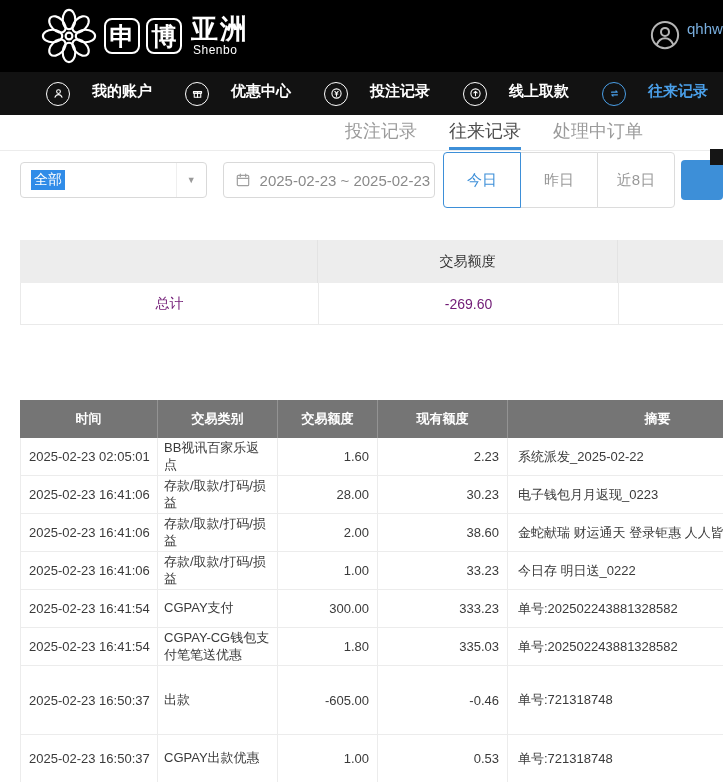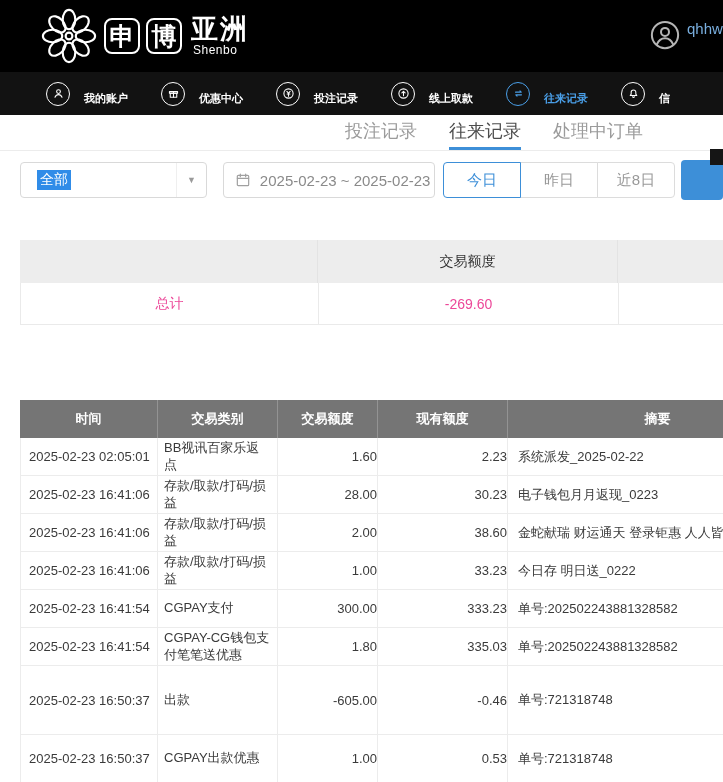--- a/index.html
+++ b/index.html
@@ -15,75 +15,75 @@
               font-size:25px; font-weight:bold; display:flex; align-items:center; justify-content:center; margin-left:6px; }
   .brand-text { color:#fff; margin-left:9px; }
   .brand-region { font-size:27px; font-weight:bold; letter-spacing:2px; line-height:1.05; }
   .brand-sub { font-size:12px; letter-spacing:.5px; padding-left:2px; }
   .user { position:absolute; left:650px; top:20px; display:flex; align-items:flex-start; gap:7px; cursor:pointer; }
   .avatar { width:30px; height:30px; display:flex; }
   .username { color:#79aede; font-size:15px; white-space:nowrap; }
 
   
   .mainnav { height:43px; background:#121212; display:flex; align-items:center; padding-left:46px; gap:33px; }
-  .nav-item { display:flex; align-items:flex-end; gap:14px; color:#fff; font-size:11px; font-weight:bold;
+  .nav-item { display:flex; align-items:flex-start; gap:22px; color:#fff; font-size:15px; font-weight:bold;
               white-space:nowrap; flex:none; cursor:pointer; }
   .nav-item.active { color:#4a9fe8; }
   .nav-icon { width:24px; height:24px; border:1.6px solid currentColor; border-radius:50%;
               display:flex; align-items:center; justify-content:center; flex:none; }
   .nav-icon svg { width:13px; height:13px; stroke:currentColor; fill:none; stroke-width:2; stroke-linecap:round; stroke-linejoin:round; }
 
   
   .subtabs { height:36px; background:#fff; border-bottom:1px solid #ececec; display:flex; gap:32px; padding-left:345px; }
   .tab { font-size:18px; color:#9b9b9b; display:flex; align-items:center; border-bottom:3px solid transparent; cursor:pointer; white-space:nowrap; }
   .tab.active { color:#4d4d4d; border-bottom-color:#3d8fd8; }
   .edge-widget { position:absolute; right:0; top:149px; width:13px; height:16px; background:#151515; }
 
   
   .filters { display:flex; align-items:center; height:58px; padding-left:20px; }
   .select { width:202px; height:36px; border:1px solid #d9d9d9; border-radius:4px; display:flex; align-items:center;
-            padding-left:16px; position:relative; background:#fff; cursor:pointer; }
+            padding-left:10px; position:relative; background:#fff; cursor:pointer; }
   .select-value { background:#308ce8; color:#fff; font-size:14px; padding:1px 3px; }
   .select-caret { position:absolute; right:0; top:0; width:30px; height:100%; display:flex; align-items:center;
                   justify-content:center; color:#9a9a9a; font-size:9px; border-left:1px solid #efefef; }
   .datebox { margin-left:16px; width:230px; height:36px; border:1px solid #d9d9d9; border-radius:4px; display:flex;
              align-items:center; gap:9px; padding-left:11px; color:#8a8a8a; font-size:15px; background:#fff; cursor:pointer; white-space:nowrap; }
   .datebox svg { width:16px; height:16px; stroke:#a0a0a0; fill:none; stroke-width:1.8; stroke-linecap:round; flex:none; }
   .quick { display:flex; margin-left:8px; }
-  .qbtn { width:78px; height:36px; background:#fff; border:1px solid #dcdcdc; color:#999; font-size:15px;
+  .qbtn { width:78px; height:56px; background:#fff; border:1px solid #dcdcdc; color:#999; font-size:15px;
           display:flex; align-items:center; justify-content:center; cursor:pointer; }
   .qbtn + .qbtn { margin-left:-1px; }
   .qbtn:first-child { border-radius:4px 0 0 4px; }
   .qbtn:last-child { border-radius:0 4px 4px 0; }
   .qbtn.active { border-color:#3d8fd8; color:#3d8fd8; position:relative; z-index:2; }
   .search-btn { margin-left:6px; width:42px; height:40px; background:#3d8fd8; border:none; border-radius:4px; flex:none; cursor:pointer; }
 
   
   .summary { margin:31px 0 0 20px; width:880px; }
   .summary-head { display:grid; grid-template-columns:298px 300px 282px; background:#ededed; height:43px; }
   .summary-head .cell { display:flex; align-items:center; justify-content:center; font-size:14px; color:#333;
                         border-right:1px solid #e3e3e3; }
   .summary-row { display:grid; grid-template-columns:298px 300px 282px; height:42px; border-left:1px solid #eaeaea; }
-  .summary-row .cell { display:flex; align-items:center; justify-content:center; font-size:14px; color:#ec4899;
+  .summary-row .cell { display:flex; align-items:center; justify-content:center; font-size:14px; color:#701a75;
                        border-right:1px solid #eaeaea; border-bottom:1px solid #eaeaea; background:#fff; }
 
   
   .dtable { margin:75px 0 0 20px; width:788px; }
   .dhead { display:grid; grid-template-columns:138px 120px 100px 130px 300px; background:#757575; height:38px; }
   .dhead .hc { color:#ffffff; font-size:13px; font-weight:bold; display:flex; align-items:center; justify-content:center;
                border-right:1px solid rgba(255,255,255,.22); }
   .tbody { border-left:1px solid #ececec; }
   .trow { display:grid; grid-template-columns:137px 120px 100px 130px 300px; height:38px; background:#fff; }
   .trow.tall { height:69px; }
   .trow.last { height:48px; }
   .trow .c { border-right:1px solid #ececec; border-bottom:1px solid #ececec; display:flex; align-items:center;
              font-size:13px; color:#3a3a3a; overflow:hidden; }
   .c.time { padding-left:8px; white-space:nowrap; }
   .c.type { padding:2px 6px; line-height:1.25; }
-  .c.amount, .c.balance { justify-content:flex-end; padding-right:0; }
+  .c.amount, .c.balance { justify-content:flex-end; padding-right:8px; }
   .c.remark { padding-left:10px; white-space:nowrap; }
 </style>
 </head>
 <body>
 
 <div class="page">
 
   <header class="topbar">
     <div class="brand">
       <svg class="flower" viewBox="0 0 60 60">

